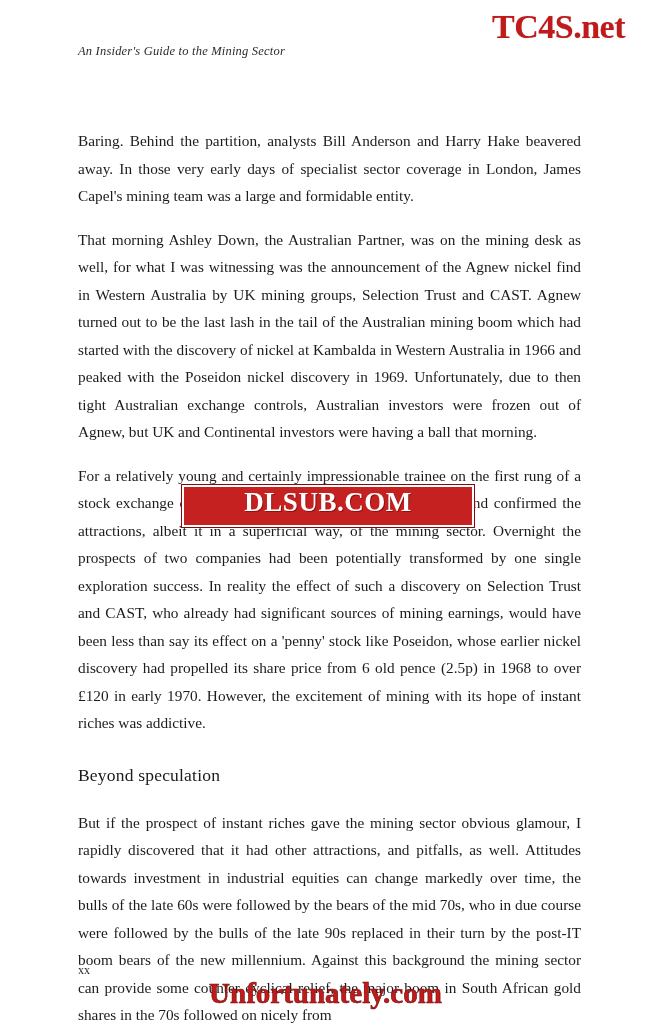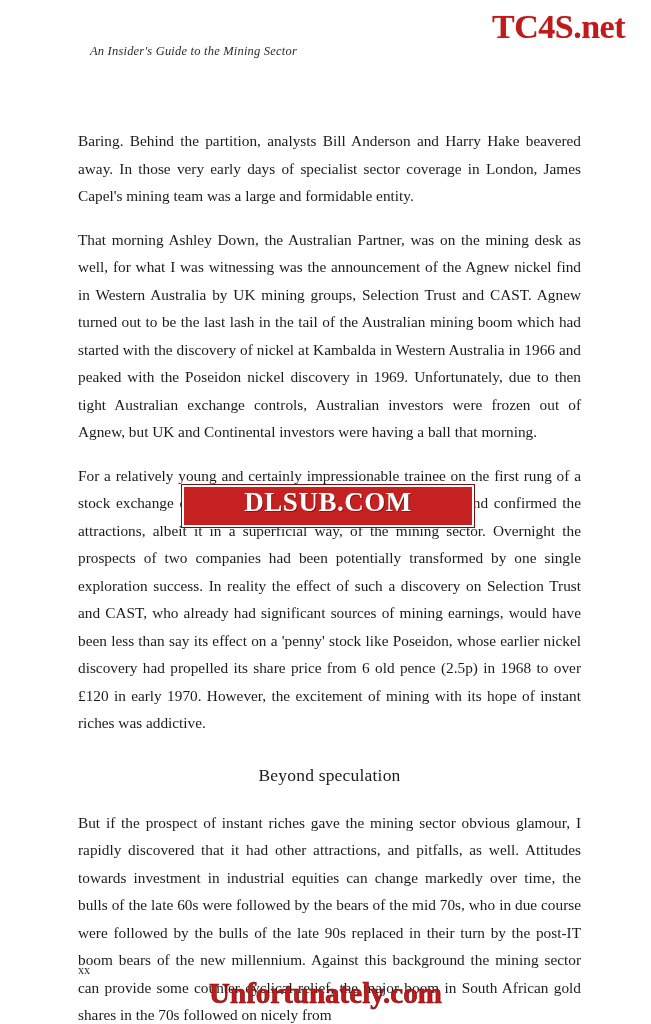--- a/index.html
+++ b/index.html
@@ -38,21 +38,20 @@
 
   
   .running-head {
     position: absolute;
     top: 44px;
     left: 78px;
     font-size: 12.5px;
     font-style: italic;
     color: #2b2b2b;
     letter-spacing: 0.2px;
-    margin-left: 12px;
   }
 
   
   .content {
     position: absolute;
     top: 96px;
     left: 78px;
     width: 503px;
     margin-top: 31px;
   }
@@ -67,21 +66,20 @@
   }
   p.para:last-child { margin-bottom: 0; }
 
   h2.section-heading {
     margin: 26px 0 22px 0;
     font-size: 17.5px;
     font-weight: normal;
     line-height: 24px;
     color: #1b1b1b;
     letter-spacing: 0.2px;
-    text-align: center;
   }
 
   
   .watermark-center {
     position: absolute;
     top: 485px;
     left: 182px;
     width: 288px;
     height: 38px;
     background: #c62121;

